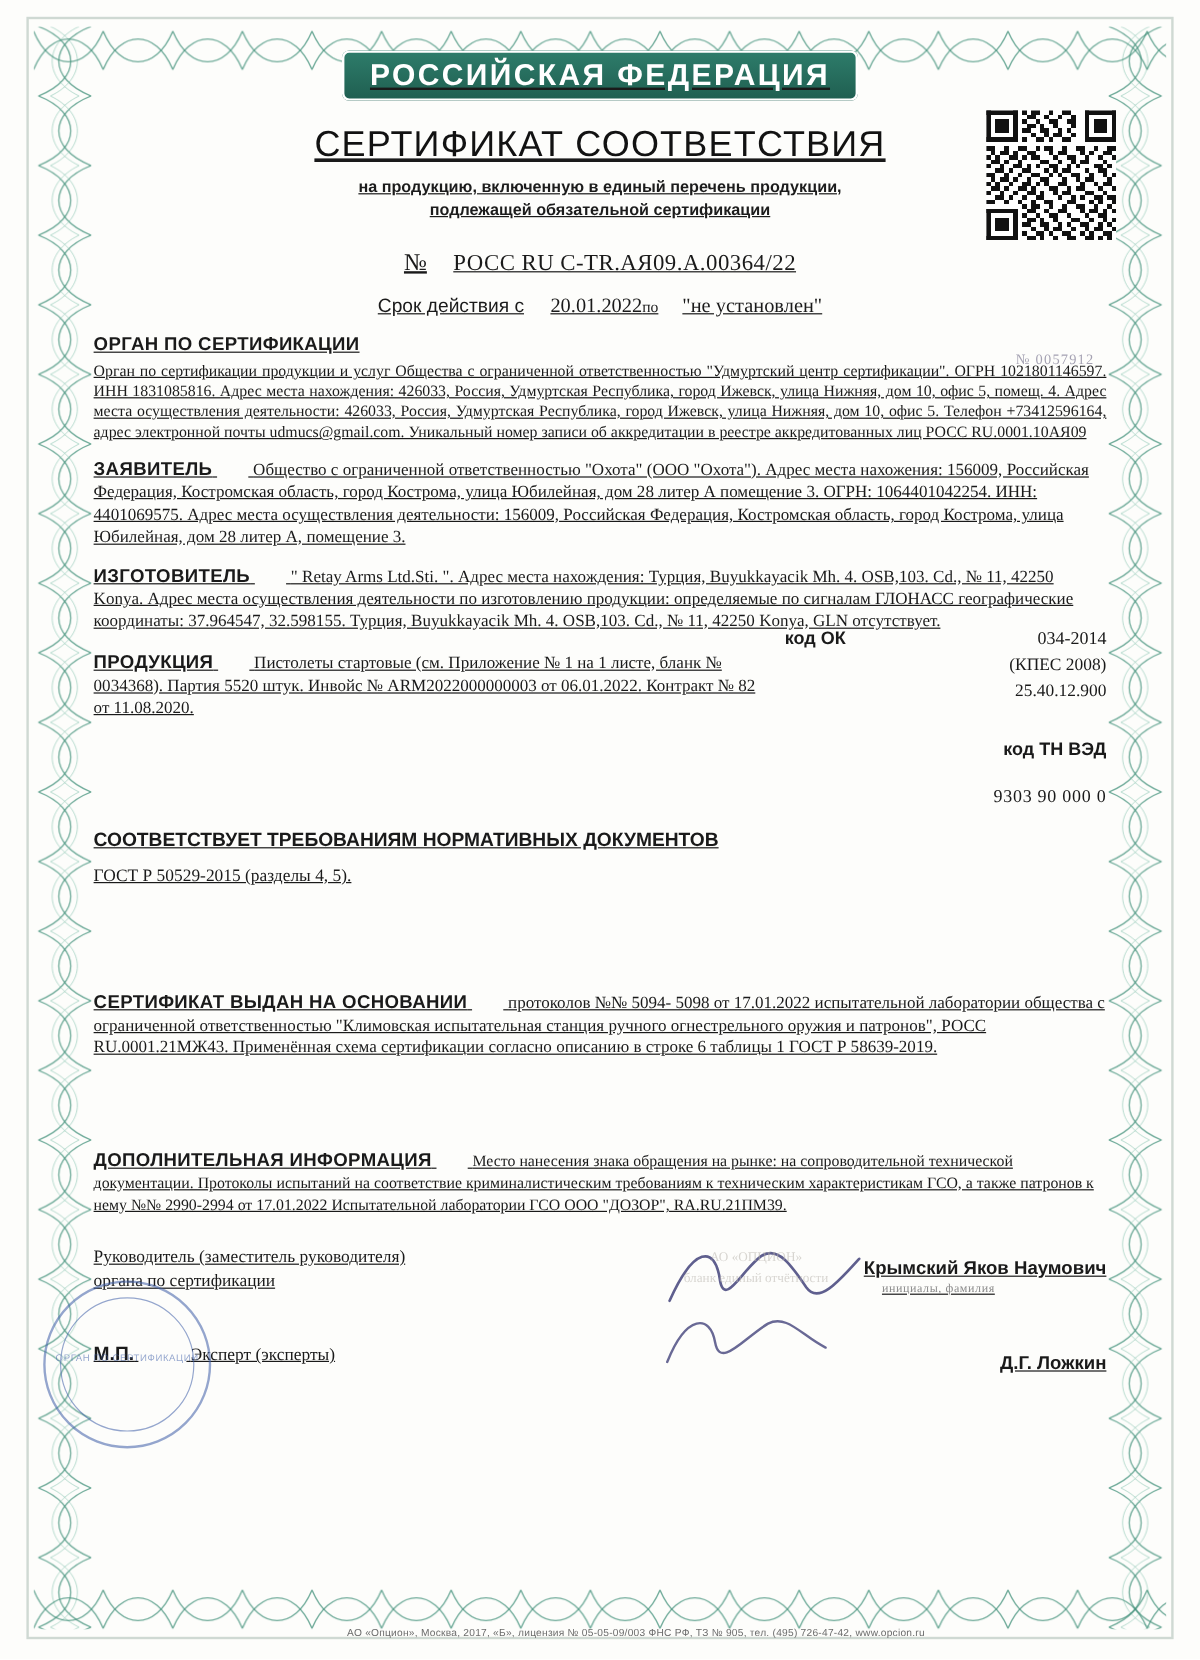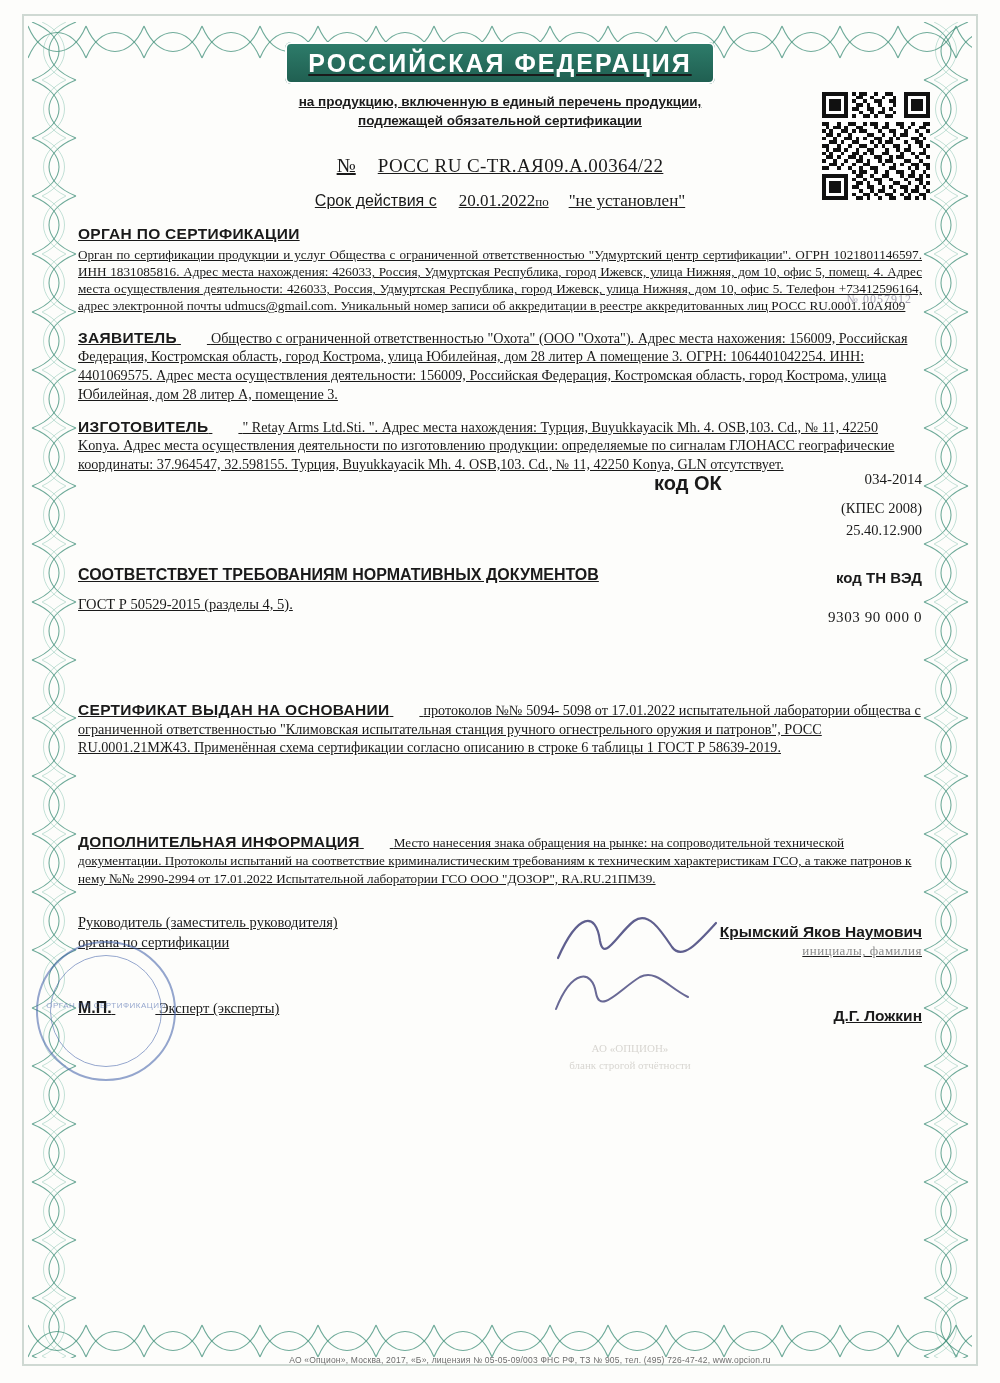--- a/index.html
+++ b/index.html
@@ -170,21 +170,21 @@
   .codes {
     position: absolute;
     right: 0;
     top: -22px;
     width: 268px;
     text-align: right;
     font-size: 14.5px;
     line-height: 1.5;
   }
   .code-row { display: flex; justify-content: space-between; }
-  .code-label { font-family: "Liberation Sans", sans-serif; font-weight: bold; font-size: 20px;}
+  .code-label { font-family: "Liberation Sans", sans-serif; font-weight: bold; font-size: 15px;}
   .code-val { font-size: 15px; }
   .code-sub { text-align: right; font-size: 14.5px; }
   .code-tn { margin-top: 26px; text-align: right;}
   .code-tn-label { font-family: "Liberation Sans", sans-serif; font-weight: bold; font-size: 15px;}
   .code-tn-val { margin-top: 16px; font-size: 15px; letter-spacing: 0.6px;}
 
   .conform { margin-top: 92px; }
   .conform-head {
     font-family: "Liberation Sans", sans-serif;
     font-weight: bold;
@@ -193,21 +193,21 @@
   .conform-body { margin-top: 12px; font-size: 14.5px; }
 
   .basis { margin-top: 88px; }
   .addinfo { margin-top: 76px; }
 
   
   .signblock { margin-top: 26px; position: relative; height: 110px;}
   .sig-row { display: flex; align-items: flex-start; justify-content: space-between; }
   .sig-left { font-size: 14.5px; line-height: 1.35; width: 430px;}
   .sig-name { font-family: "Liberation Sans", sans-serif; font-weight: bold; font-size: 15.5px; }
-  .sig-note { font-size: 13px; color: #555; letter-spacing: 0.5px; margin-top: 2px;}
+  .sig-note { font-size: 10px; color: #555; letter-spacing: 0.5px; text-align: center; margin-top: 2px;}
   .sig-right { width: 280px; text-align: right; padding-top: 10px;}
   .sig-row2 { display: flex; align-items: flex-start; justify-content: space-between; margin-top: 38px;}
   .mp {
     font-family: "Liberation Sans", sans-serif;
     font-weight: bold;
     font-size: 16px;
   }
   .stamp {
     position: absolute;
     left: -42px;
@@ -523,20 +523,21 @@
             <rect x="12" y="28" width="1" height="1"></rect>
             <rect x="15" y="28" width="1" height="1"></rect>
             <rect x="18" y="28" width="2" height="1"></rect>
             <rect x="22" y="28" width="2" height="1"></rect>
             <rect x="25" y="28" width="1" height="1"></rect>
             <rect x="27" y="28" width="1" height="1"></rect>
         </g>
       </svg>
     </div>
 
+    <div class="title">СЕРТИФИКАТ СООТВЕТСТВИЯ</div>
     <div class="subtitle">на продукцию, включенную в единый перечень продукции,</div>
     <div class="subtitle2">подлежащей обязательной сертификации</div>
 
     <div class="numrow">
       <span class="numlabel">№</span>
       <span class="numvalue">РОСС RU C-TR.АЯ09.А.00364/22</span>
     </div>
 
     <div class="validrow">
       <span class="validlabel">Срок действия с</span>
@@ -573,20 +574,25 @@
           <span class="code-label">код ОК</span>
           <span class="code-val">034-2014</span>
         </div>
         <div class="code-sub">(КПЕС 2008)</div>
         <div class="code-sub">25.40.12.900</div>
         <div class="code-tn">
           <span class="code-tn-label">код ТН ВЭД</span>
           <div class="code-tn-val">9303 90 000 0</div>
         </div>
       </div>
+      <div class="prod-left">
+        <span class="sec-head">ПРОДУКЦИЯ</span>
+        <span class="indent"></span>
+        <span class="sec-body" style="display:inline">Пистолеты стартовые (см. Приложение № 1 на 1 листе, бланк № 0034368). Партия 5520 штук. Инвойс № ARM2022000000003 от 06.01.2022. Контракт № 82 от 11.08.2020.</span>
+      </div>
     </div>
 
     <div class="conform">
       <div class="conform-head">СООТВЕТСТВУЕТ ТРЕБОВАНИЯМ НОРМАТИВНЫХ ДОКУМЕНТОВ</div>
       <div class="conform-body">ГОСТ Р 50529-2015 (разделы 4, 5).</div>
     </div>
 
     <div class="basis">
       <span class="sec-head">СЕРТИФИКАТ ВЫДАН НА ОСНОВАНИИ</span>
       <span class="indent"></span>
@@ -633,18 +639,18 @@
         <div class="sig-right">
           <span class="sig-name">Д.Г. Ложкин</span>
         </div>
       </div>
     </div>
 
   </div>
 
   <div class="watermark">
     <div>АО «ОПЦИОН»</div>
-    <div>бланк строгой отчётности</div>
+    <div>бланк единый отчётности</div>
   </div>
 
   <div class="footer">АО «Опцион», Москва, 2017, «Б», лицензия № 05-05-09/003 ФНС РФ, ТЗ № 905,  тел. (495) 726-47-42,  www.opcion.ru</div>
 
 </div>
 
 </body></html>

